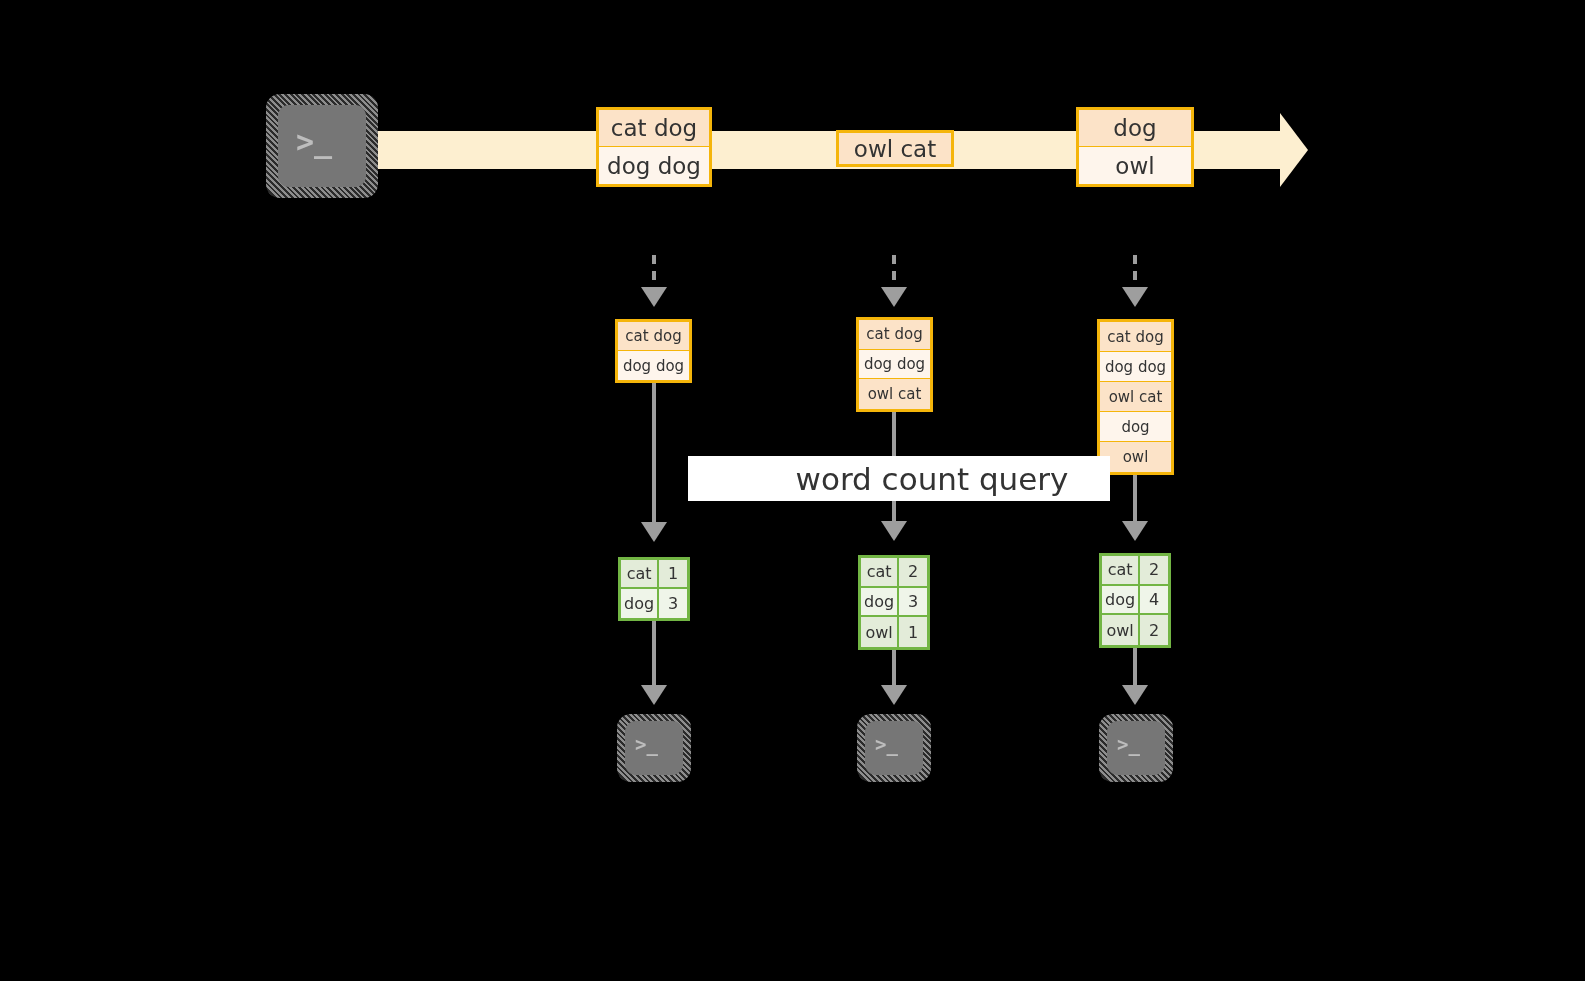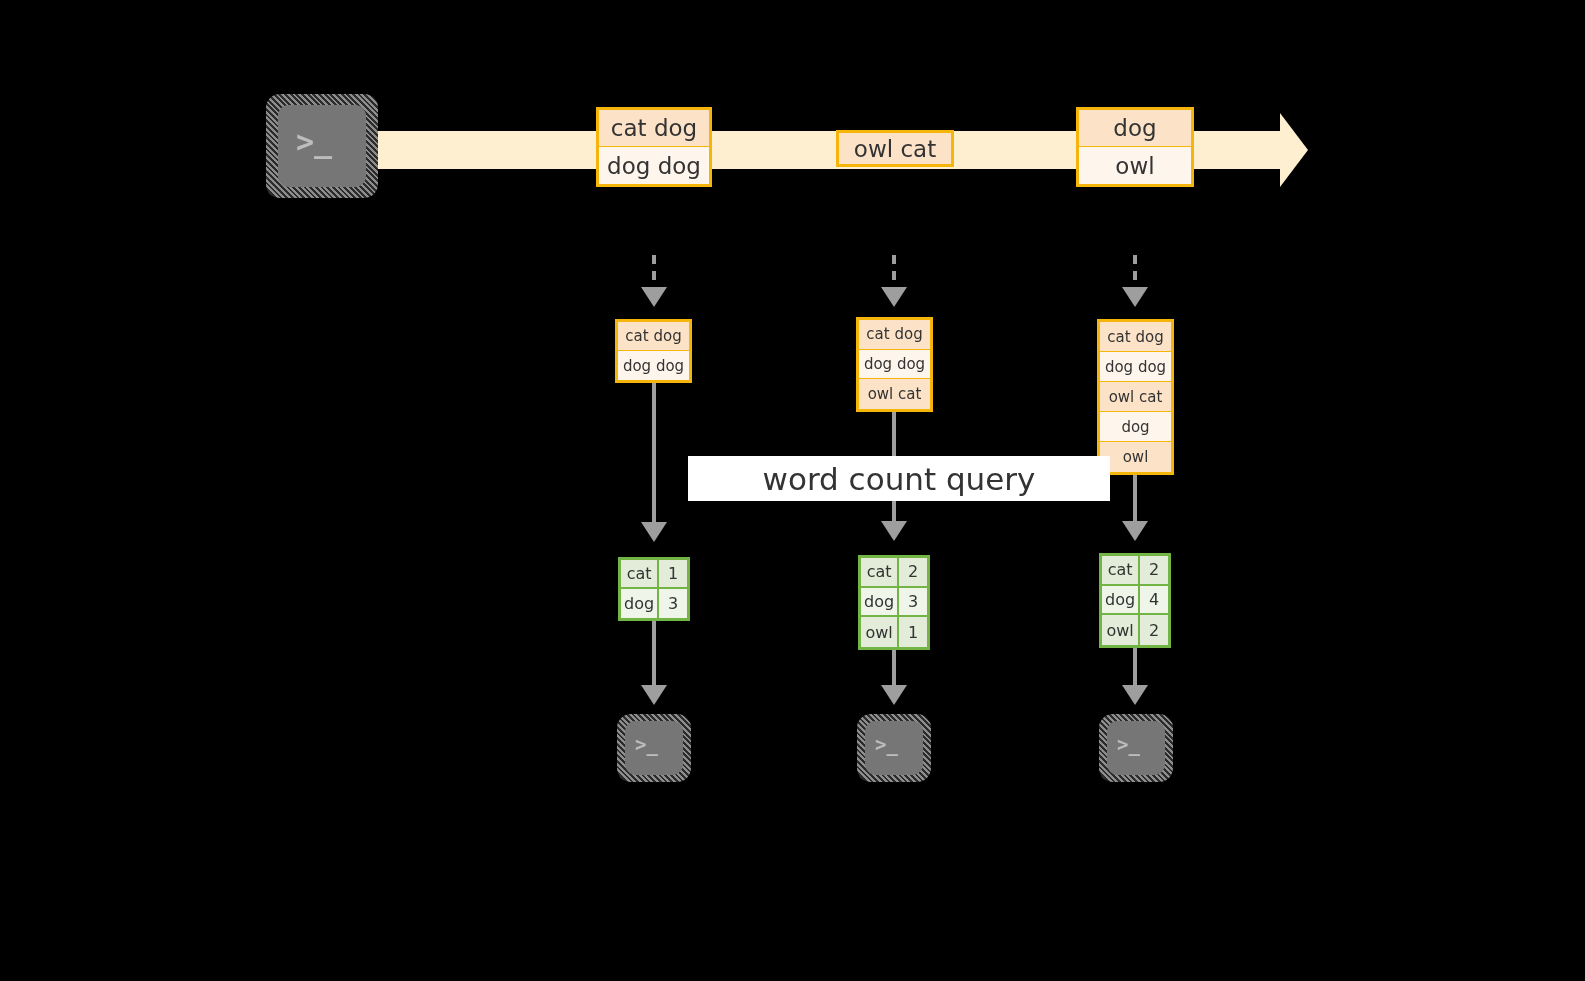--- a/index.html
+++ b/index.html
@@ -186,15 +186,15 @@
   <div class="cn-line" style="left:1133px;top:648px;height:39px;"></div>
   <div class="cn-head" style="left:1122px;top:685px;border-width:20px 13px 0 13px;"></div>
 
   <div class="term" style="left:1099px;top:714px;width:74px;height:68px;">
     <div class="hatch"></div>
     <div class="face" style="left:8px;top:7px;right:8px;bottom:7px;"></div>
     <div class="prompt" style="left:18px;top:21px;font-size:19px;">&gt;_</div>
   </div>
 
   <div class="band" style="left:688px;top:456px;width:422px;height:45px;"></div>
-  <div class="band-txt" style="left:688px;top:461px;width:422px;font-size:31px;line-height:36px;">word count query</div>
+  <div class="band-txt" style="left:688px;top:461px;width:422px;font-size:31px;line-height:36px;padding-left:33px;">word count query</div>
 
 </div>
 
 </body></html>

